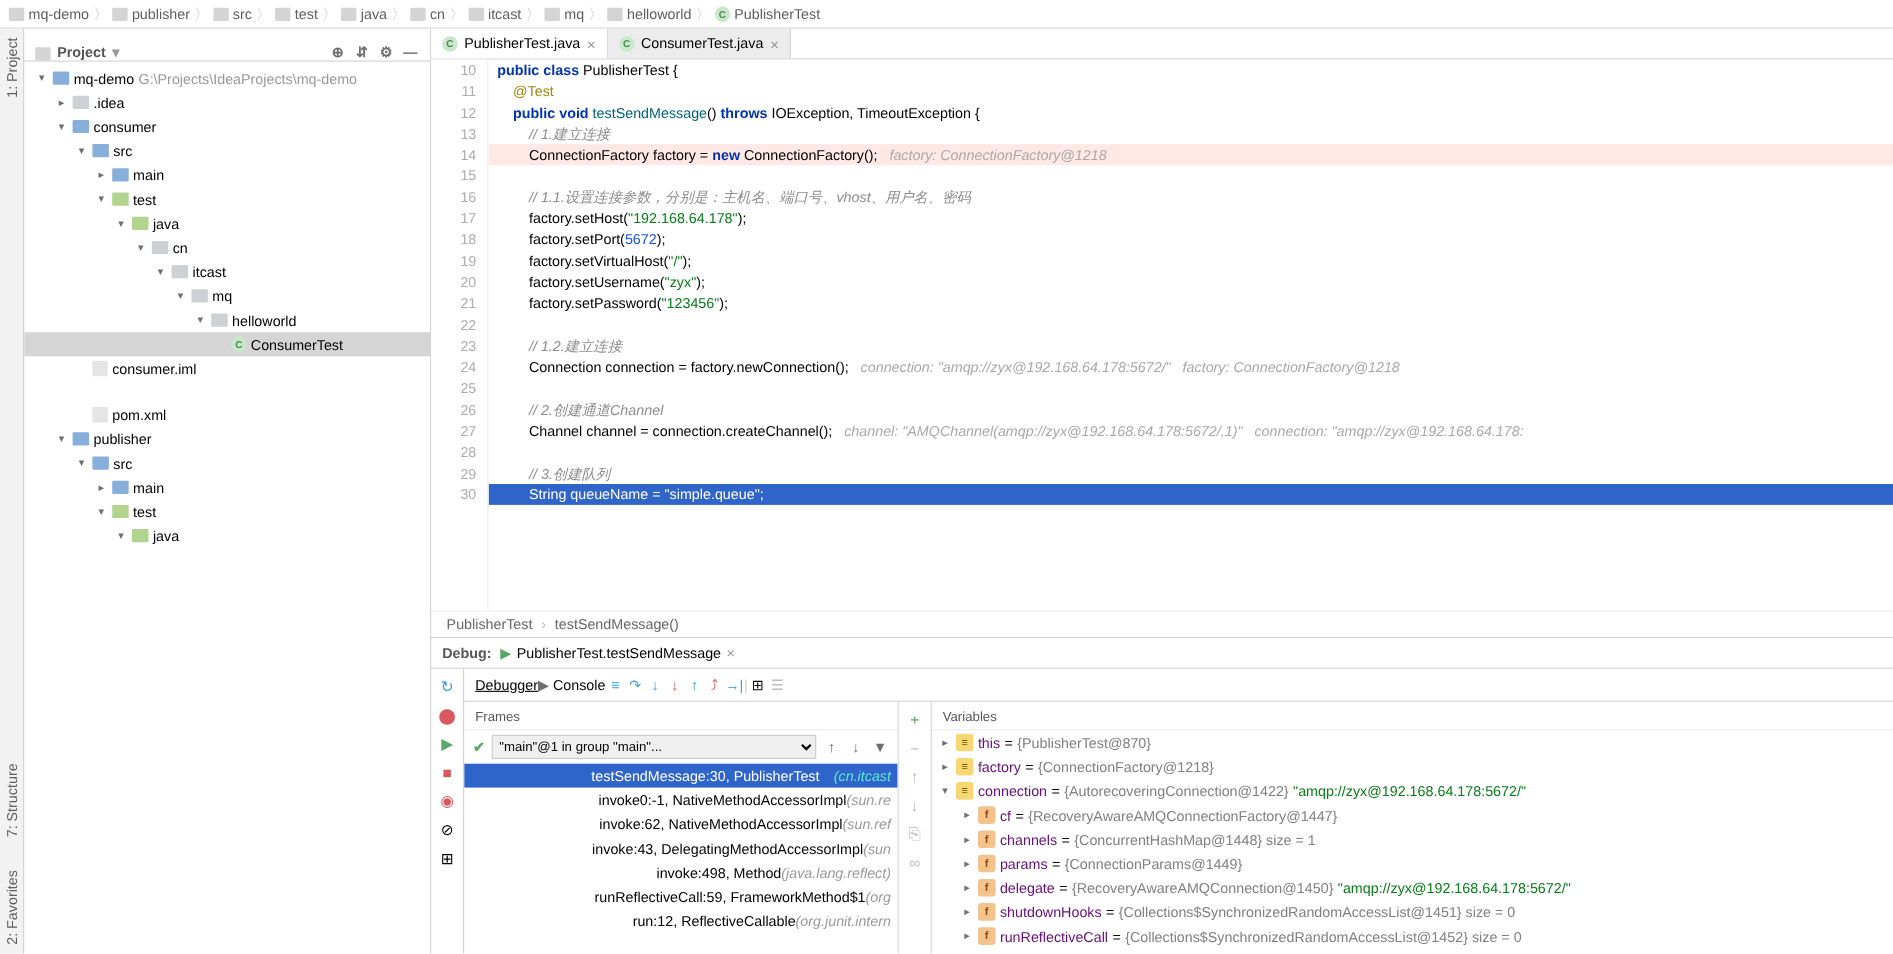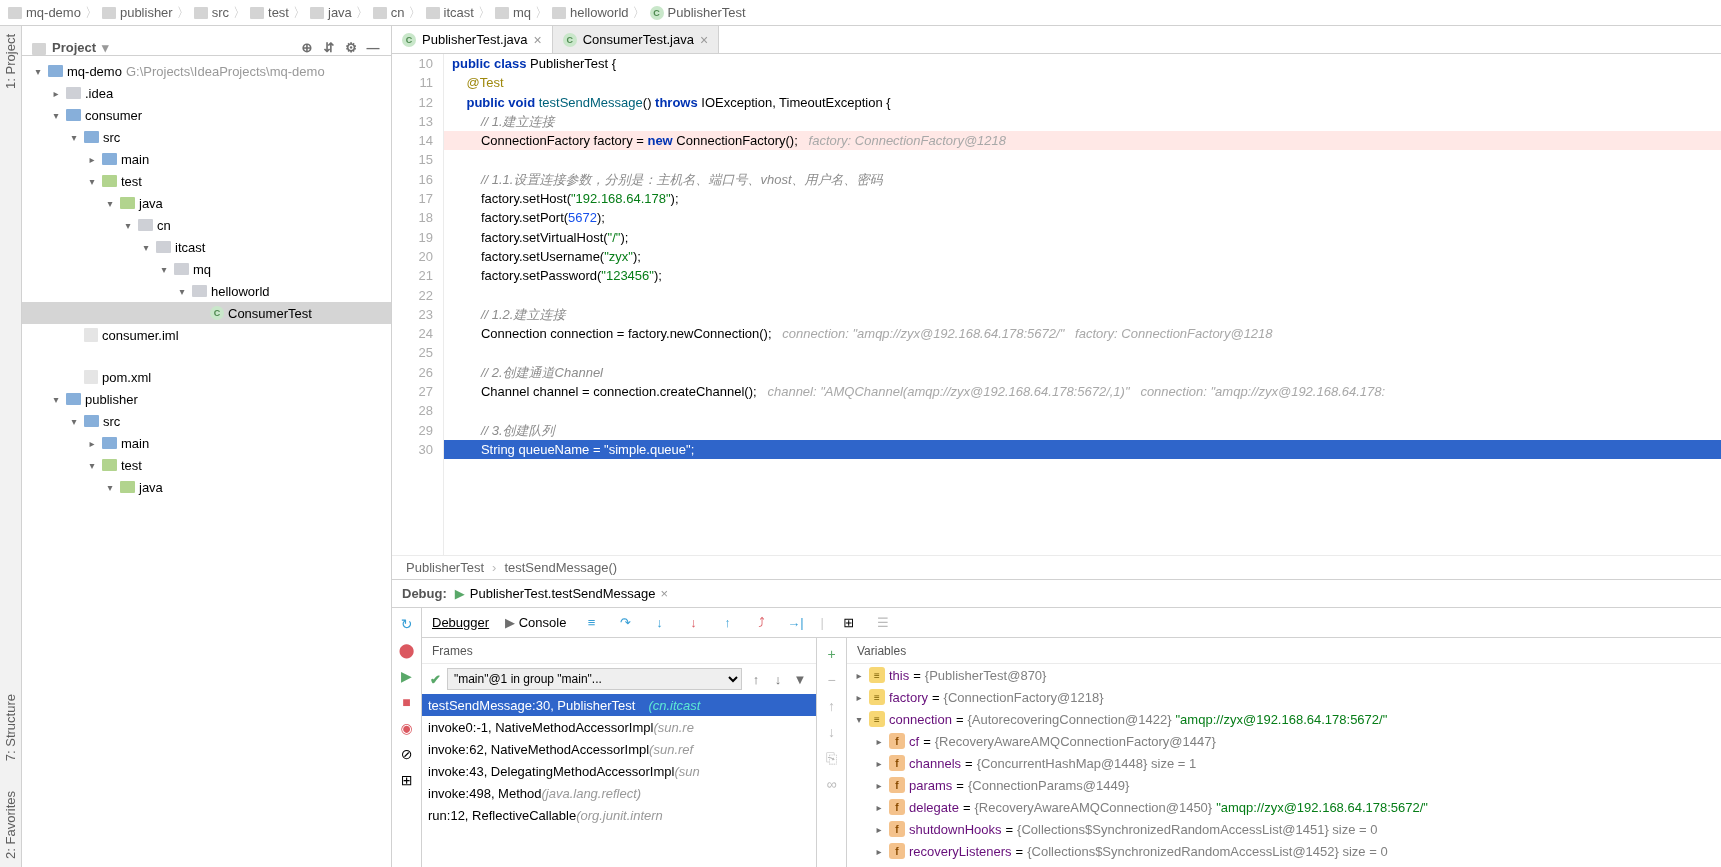--- a/index.html
+++ b/index.html
@@ -64,29 +64,29 @@
 
 .debug-panel { height: 288px; border-top: 1px solid #d1d1d1; display: flex; flex-direction: column; }
 .debug-header { height: 28px; display: flex; align-items: center; padding: 0 10px; gap: 8px; border-bottom: 1px solid #d1d1d1; }
 .debug-header .title { font-weight: bold; color: #555; }
 .debug-tab { display: flex; align-items: center; gap: 5px; font-size: 12px; }
 .debug-tab .close { color: #999; cursor: pointer; }
 .debug-body { flex: 1; display: flex; min-height: 0; }
 .debug-toolbar { width: 30px; border-right: 1px solid #d1d1d1; display: flex; flex-direction: column; align-items: center; gap: 10px; padding-top: 8px; }
 .dbg-btn { width: 16px; height: 16px; cursor: pointer; display: flex; align-items: center; justify-content: center; font-size: 14px; }
 .debug-main { flex: 1; display: flex; flex-direction: column; min-width: 0; }
-.debug-tabs-row { height: 30px; display: flex; align-items: center; gap: 16px; padding: 0 10px; border-bottom: 1px solid #d1d1d1; }
+.debug-tabs-row { height: 30px; display: flex; align-items: center; padding: 0 10px; border-bottom: 1px solid #d1d1d1; }
 .dbg-step { width: 18px; height: 18px; cursor: pointer; display: flex; align-items: center; justify-content: center; }
 .debug-content { flex: 1; display: flex; min-height: 0; }
 .frames-pane { width: 395px; border-right: 1px solid #d1d1d1; display: flex; flex-direction: column; }
 .pane-head { height: 26px; display: flex; align-items: center; padding: 0 10px; font-size: 12px; color: #555; border-bottom: 1px solid #ebebeb; }
 .frames-dd { display: flex; align-items: center; padding: 4px 8px; gap: 6px; }
 .frames-dd select { flex: 1; border: 1px solid #ccc; padding: 2px; font-size: 12px; }
 .frames-list { flex: 1; overflow: auto; font-family: Consolas, monospace; font-size: 13px; }
-.frame-row { height: 22px; display: flex; align-items: center; padding: 0 6px; cursor: pointer; white-space: nowrap; overflow: hidden; }
+.frame-row { height: 22px; display: flex; align-items: center; padding: 0 6px; cursor: pointer; white-space: nowrap; overflow: hidden; justify-content: flex-end; }
 .frame-row.sel { background: #2f65ca; color: #fff; }
 .frame-row.sel .pkg { color: #5eead4; padding-left: 13px; }
 .frame-row .pkg { color: #999; font-style: italic; }
 .vars-pane { flex: 1; display: flex; flex-direction: column; min-width: 0; }
 .vars-list { flex: 1; overflow: auto; font-family: Consolas, monospace; font-size: 13px; }
 .var-row { height: 22px; display: flex; align-items: center; gap: 4px; cursor: pointer; white-space: nowrap; }
 .vcaret { width: 12px; text-align: center; color: #6e6e6e; font-size: 10px; }
 .vico { width: 16px; height: 16px; border-radius: 3px; display: inline-flex; align-items: center; justify-content: center; font-size: 10px; font-weight: bold; }
 .vico.obj { background: #f7d774; color: #7a5c00; }
 .vico.fld { background: #f4c28c; color: #8a4b00; }
@@ -368,20 +368,21 @@
                   <span class="tool-ico">↑</span>
                   <span class="tool-ico">↓</span>
                   <span class="tool-ico">▼</span>
                 </div>
                 <div class="frames-list" id="frames">
                     <div class="frame-row sel">testSendMessage:30, PublisherTest <span class="pkg">(cn.itcast</span></div>
                     <div class="frame-row">invoke0:-1, NativeMethodAccessorImpl <span class="pkg">(sun.re</span></div>
                     <div class="frame-row">invoke:62, NativeMethodAccessorImpl <span class="pkg">(sun.ref</span></div>
                     <div class="frame-row">invoke:43, DelegatingMethodAccessorImpl <span class="pkg">(sun</span></div>
                     <div class="frame-row">invoke:498, Method <span class="pkg">(java.lang.reflect)</span></div>
+                    <div class="frame-row">runReflectiveCall:59, FrameworkMethod$1 <span class="pkg">(org</span></div>
                     <div class="frame-row">run:12, ReflectiveCallable <span class="pkg">(org.junit.intern</span></div>
                   </div>
               </div>
               <div class="vars-tb">
                 <div class="dbg-btn" style="color:#59a869;">+</div>
                 <div class="dbg-btn" style="color:#bbb;">−</div>
                 <div class="dbg-btn" style="color:#bbb;">↑</div>
                 <div class="dbg-btn" style="color:#bbb;">↓</div>
                 <div class="dbg-btn" style="color:#bbb;">⎘</div>
                 <div class="dbg-btn" style="color:#bbb;">∞</div>
@@ -443,21 +444,21 @@
                     <div class="var-row" style="padding-left: 26px;">
                       <span class="vcaret">▸</span>
                       <span class="vico fld">f</span>
                       <span class="vname">shutdownHooks</span>
                       <span class="veq"> = </span>
                       <span class="vval">{Collections$SynchronizedRandomAccessList@1451}  size = 0</span>
                     </div>
                     <div class="var-row" style="padding-left: 26px;">
                       <span class="vcaret">▸</span>
                       <span class="vico fld">f</span>
-                      <span class="vname">recoveryListeners</span>
+                      <span class="vname">runReflectiveCall</span>
                       <span class="veq"> = </span>
                       <span class="vval">{Collections$SynchronizedRandomAccessList@1452}  size = 0</span>
                     </div>
                   </div>
               </div>
             </div>
           </div>
         </div>
       </div>
     </div>

